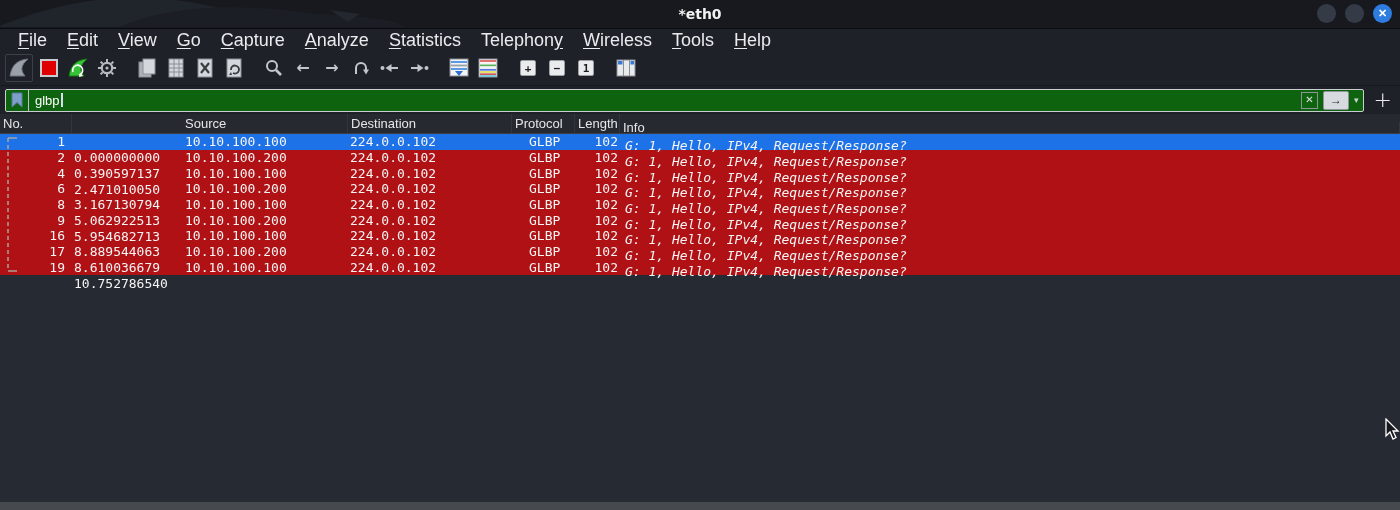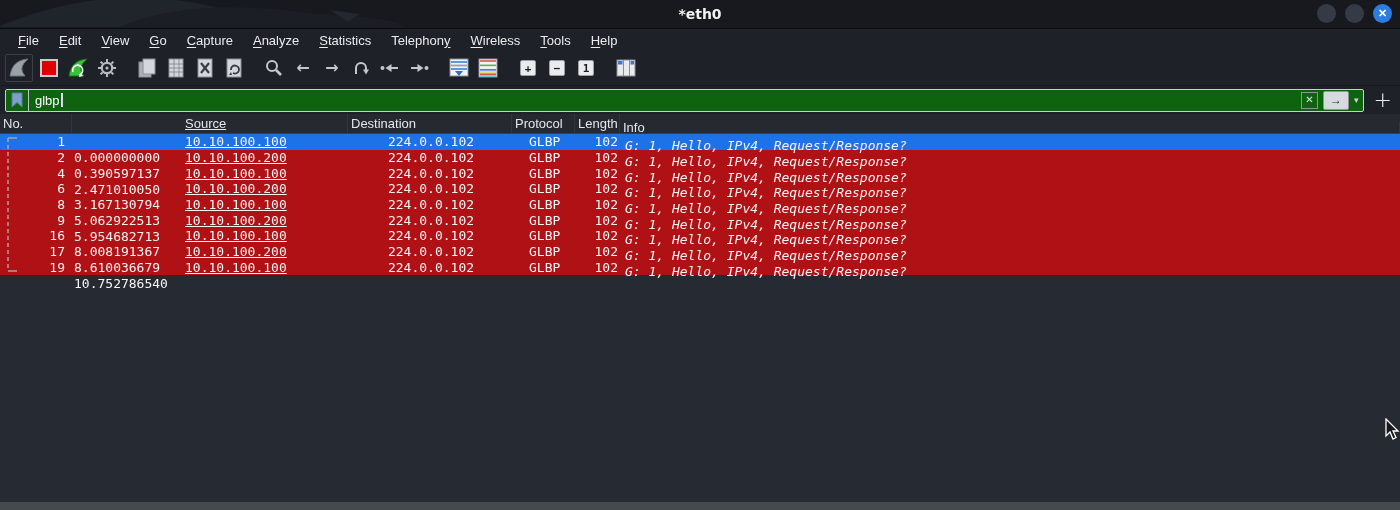--- a/index.html
+++ b/index.html
@@ -9,21 +9,21 @@
   
   .titlebar{height:28px;background:#17191e;position:relative;flex:none;display:flex;align-items:center;border-bottom:1px solid #0c0d10;padding-left:48px;}
   .dragon{position:absolute;left:0;top:0;pointer-events:none;}
   .wtitle{position:absolute;left:0;right:0;text-align:center;color:#f2f2f2;font-size:14px;font-weight:bold;font-family:"DejaVu Sans",sans-serif;}
   .win-controls{position:absolute;right:8px;top:4px;display:flex;gap:9px;}
   .win-btn{width:19px;height:19px;border-radius:50%;background:#343b47;display:flex;align-items:center;justify-content:center;}
   .win-btn.close{background:#2e7ce0;color:#fff;font-size:11px;font-weight:bold;line-height:1;}
 
   
   .menubar{height:22px;background:#1e2127;display:flex;align-items:center;padding-left:8px;flex:none;}
-  .menu-item{color:#e9ebee;font-size:13px;padding:2px 10px;white-space:pre;}
+  .menu-item{color:#e9ebee;font-size:18px;padding:2px 10px;white-space:pre;}
   .menu-item .mnemonic{text-decoration:underline;text-underline-offset:2px;}
 
   
   .toolbar{height:34px;background:#1e2127;display:flex;align-items:center;padding-left:5px;gap:3px;flex:none;border-bottom:1px solid #17191d;}
   .tb-icon{width:26px;height:26px;display:flex;align-items:center;justify-content:center;flex:none;color:#c3c7cc;}
   .tb-icon.framed{border:1px solid #3c4047;border-radius:2px;}
   .tb-icon.gap{margin-left:11px;}
   .tb-txt{font-size:16px;font-weight:bold;font-family:"DejaVu Sans",sans-serif;line-height:1;}
   .zoombox{width:14px;height:14px;background:#e9ebed;border:1px solid #9aa0a6;border-radius:2px;
     display:flex;align-items:center;justify-content:center;color:#1b1d20;font-size:11px;font-weight:bold;line-height:1;font-family:"DejaVu Sans Mono",monospace;}
@@ -40,21 +40,21 @@
   .hist-caret{color:#cfd3d7;font-size:9px;}
   .add-btn{color:#e9ebee;font-size:22px;font-weight:300;margin-left:10px;line-height:1;font-family:"DejaVu Sans",sans-serif;}
 
   
   .phead{height:19px;background:#26292f;display:flex;flex:none;color:#e4e6e9;font-size:13px;border-bottom:1px solid #3a3d43;}
   .hcell{box-sizing:border-box;padding-left:3px;border-right:1px solid #33363c;display:flex;align-items:center;overflow:hidden;white-space:pre;}
   .rows{position:relative;flex:none;font-family:"DejaVu Sans Mono",monospace;font-size:13px;}
   .prow{height:15.7px;display:flex;align-items:center;background:#b01114;color:#f4f4f4;}
   .prow.selected{background:#1e72e8;}
   .pcell{box-sizing:border-box;overflow:hidden;white-space:pre;flex:none;}
-  .w-no{width:72px;}.w-time{width:110px;margin-top:32px;}.w-source{width:166px;text-decoration:underline;}.w-destination{width:164px;text-align:center;}
+  .w-no{width:72px;}.w-time{width:110px;margin-top:32px;}.w-source{width:166px;}.w-destination{width:164px;}
   .w-protocol{width:63px;}.w-length{width:45px;}.w-info{flex:1;margin-top:8px;}
   .prow .w-no{text-align:right;padding-right:7px;}
   .prow .w-time{padding-left:2px;}
   .prow .w-source{padding-left:3px;}
   .prow .w-destination{padding-left:2px;}
   .prow .w-protocol{padding-left:17px;}
   .prow .w-length{text-align:right;padding-right:2px;}
   .prow .w-info{padding-left:5px;font-style:italic;}
   .related-bracket{position:absolute;left:6px;top:0;pointer-events:none;}
 
@@ -341,21 +341,21 @@
         <div class="pcell w-no">9</div>
         <div class="pcell w-time">5.954682713</div>
         <div class="pcell w-source">10.10.100.200</div>
         <div class="pcell w-destination">224.0.0.102</div>
         <div class="pcell w-protocol">GLBP</div>
         <div class="pcell w-length">102</div>
         <div class="pcell w-info">G: 1, Hello, IPv4, Request/Response?</div>
       </div>
       <div class="prow">
         <div class="pcell w-no">16</div>
-        <div class="pcell w-time">8.008191367</div>
+        <div class="pcell w-time">8.889544063</div>
         <div class="pcell w-source">10.10.100.100</div>
         <div class="pcell w-destination">224.0.0.102</div>
         <div class="pcell w-protocol">GLBP</div>
         <div class="pcell w-length">102</div>
         <div class="pcell w-info">G: 1, Hello, IPv4, Request/Response?</div>
       </div>
       <div class="prow">
         <div class="pcell w-no">17</div>
         <div class="pcell w-time">8.610036679</div>
         <div class="pcell w-source">10.10.100.200</div>

